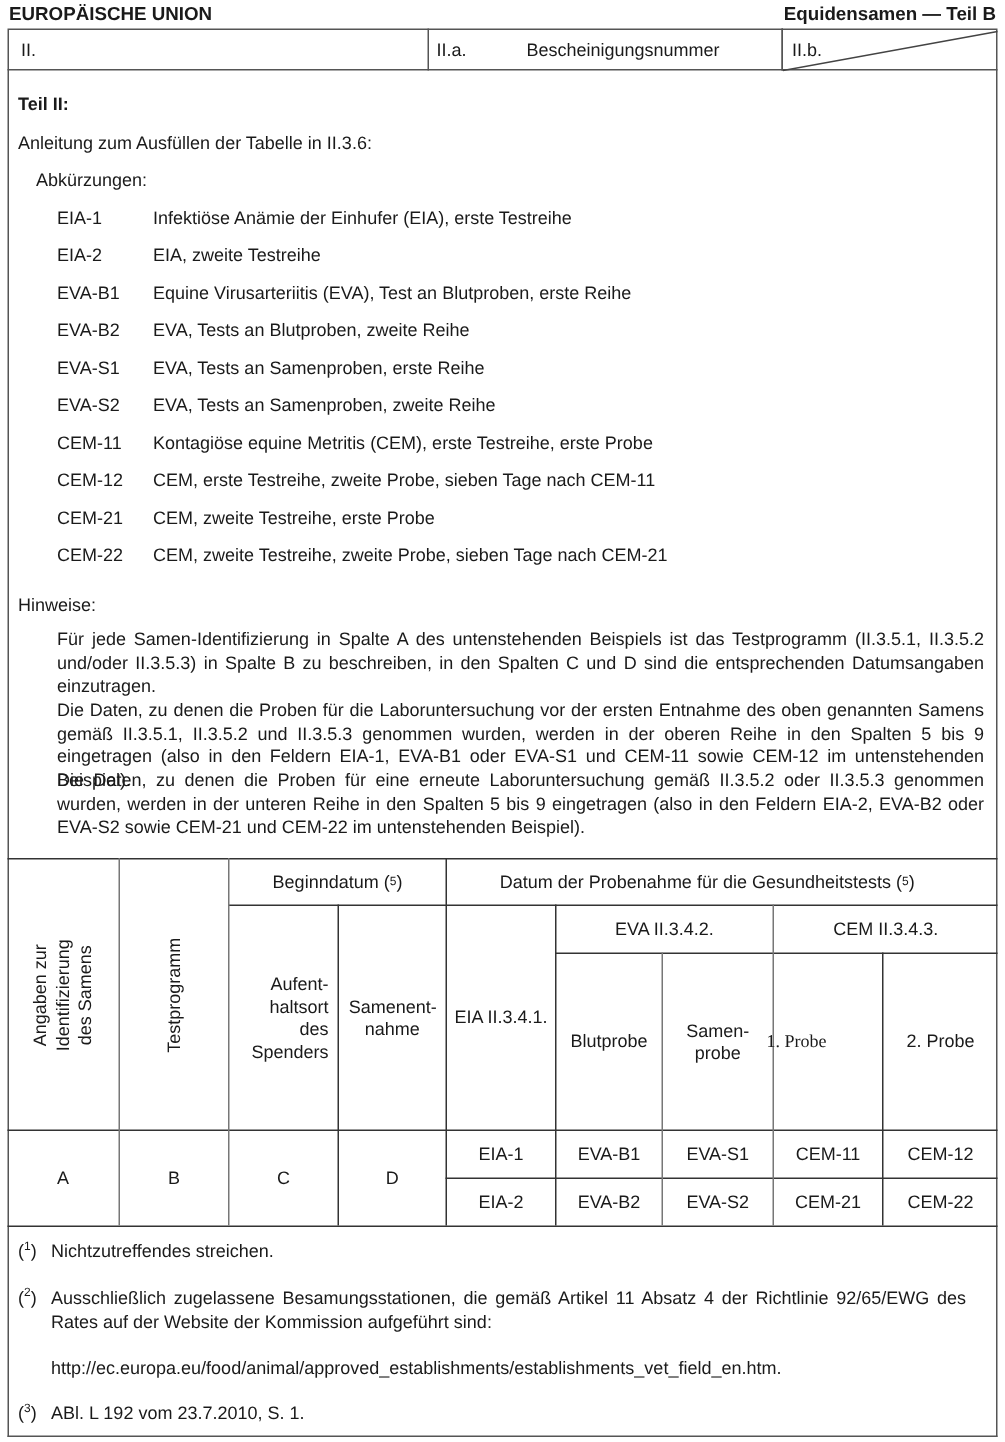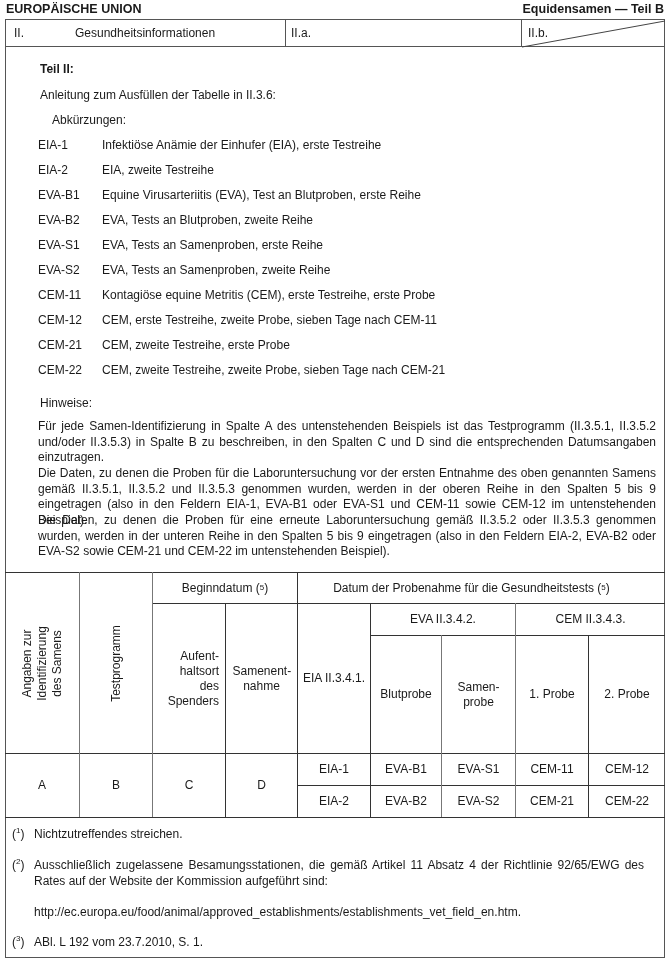--- a/index.html
+++ b/index.html
@@ -16,21 +16,21 @@
   .hdr .num { position: absolute; left: 8px; }
   .hdr .lbl { position: absolute; }
   #hdr-ii { left: 5px; width: 281px; }
   #hdr-iia { left: 285px; width: 237px; border-left: none; }
   #hdr-iib { left: 521px; width: 144px; border-left: 1px solid #555; }
   #hdr-iib svg { position: absolute; left: 0; top: 0; }
 
   
   #main-box { left: 5px; top: 46px; width: 660px; height: 912px; border: 1px solid #555;
               box-sizing: border-box; border-top: none; }
-  .txt { position: absolute; font-size: 12px; line-height: 15px; white-space: nowrap; margin-left: 28px; }
+  .txt { position: absolute; font-size: 12px; line-height: 15px; white-space: nowrap; }
   .bold { font-weight: bold; }
   .abbr-code { position: absolute; left: 38px; font-size: 12px; }
   .abbr-desc { position: absolute; left: 102px; font-size: 12px; }
   .para { position: absolute; left: 38px; width: 618px; font-size: 12px; line-height: 15.5px;
           text-align: justify; white-space: normal; }
 
   
   .ln { position: absolute; background: #333; }
   .ln.g { background: #777; }
   .cell { position: absolute; display: flex; align-items: center; justify-content: center;
@@ -42,24 +42,24 @@
   .fn .body { position: absolute; left: 22px; width: 610px; }
 </style>
 </head>
 <body>
 
 <div id="top-left" class="abs topline">EUROPÄISCHE UNION</div>
 <div id="top-right" class="abs topline">Equidensamen — Teil B</div>
 
 <div id="hdr-ii" class="hdr">
   <span class="num">II.</span>
-  <span class="lbl" style="left:69px">Gesundheitsinformationen</span>
 </div>
 <div id="hdr-iia" class="hdr">
   <span class="num" style="left:6px">II.a.</span>
+  <span class="lbl" style="left:66px">Bescheinigungsnummer</span>
 </div>
 <div id="hdr-iib" class="hdr">
   <span class="num" style="left:6px">II.b.</span>
   <svg width="144" height="28">
     <line x1="0" y1="27" x2="143" y2="1" stroke="#444" stroke-width="1"></line>
   </svg>
 </div>
 
 <div id="main-box" class="abs"></div>
 
@@ -159,21 +159,21 @@
   </div>
   <div class="cell" style="left:516px; top:604px; width:149px; height:31px;align-items:center;">
     <span>CEM II.3.4.3.</span>
   </div>
   <div class="cell" style="left:371px; top:636px; width:70px; height:117px;">
     <span>Blutprobe</span>
   </div>
   <div class="cell" style="left:442px; top:636px; width:73px; height:117px;">
     <span style="width:44px;">Samen-probe</span>
   </div>
-  <div class="cell" style="left:516px; top:636px; width:72px; height:117px;">
+  <div class="cell" style="left:495px; top:636px; width:72px; height:117px;font-family:Liberation Serif, serif;">
     <span>1. Probe</span>
   </div>
   <div class="cell" style="left:589px; top:636px; width:76px; height:117px;">
     <span>2. Probe</span>
   </div>
 
   <div class="cell" style="left:5px; top:754px; width:74px; height:63px;">A</div>
   <div class="cell" style="left:80px; top:754px; width:72px; height:63px;">B</div>
   <div class="cell" style="left:153px; top:754px; width:72px; height:63px;">C</div>
   <div class="cell" style="left:226px; top:754px; width:71px; height:63px;">D</div>

